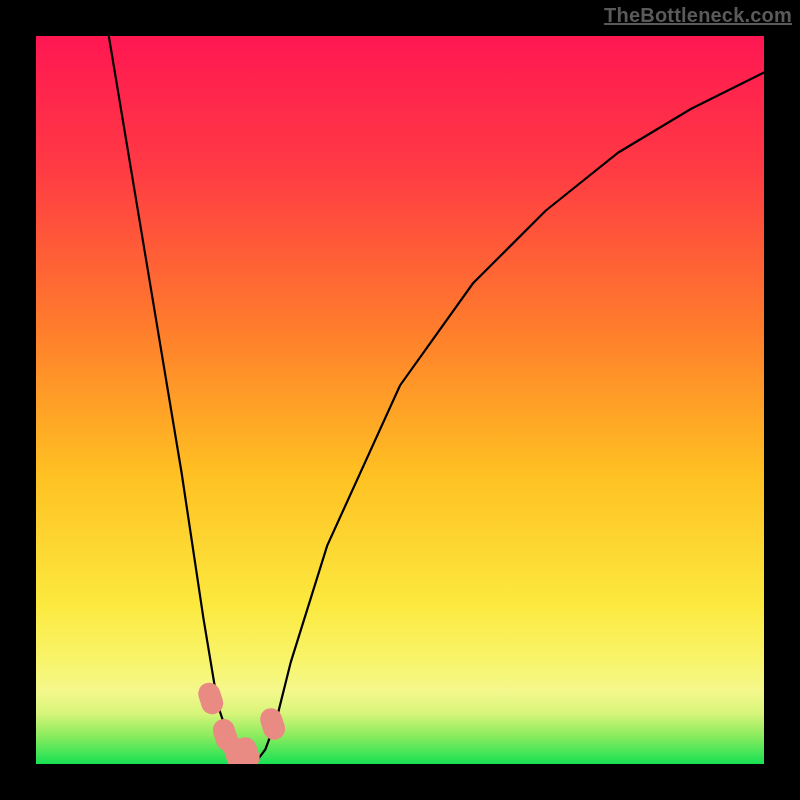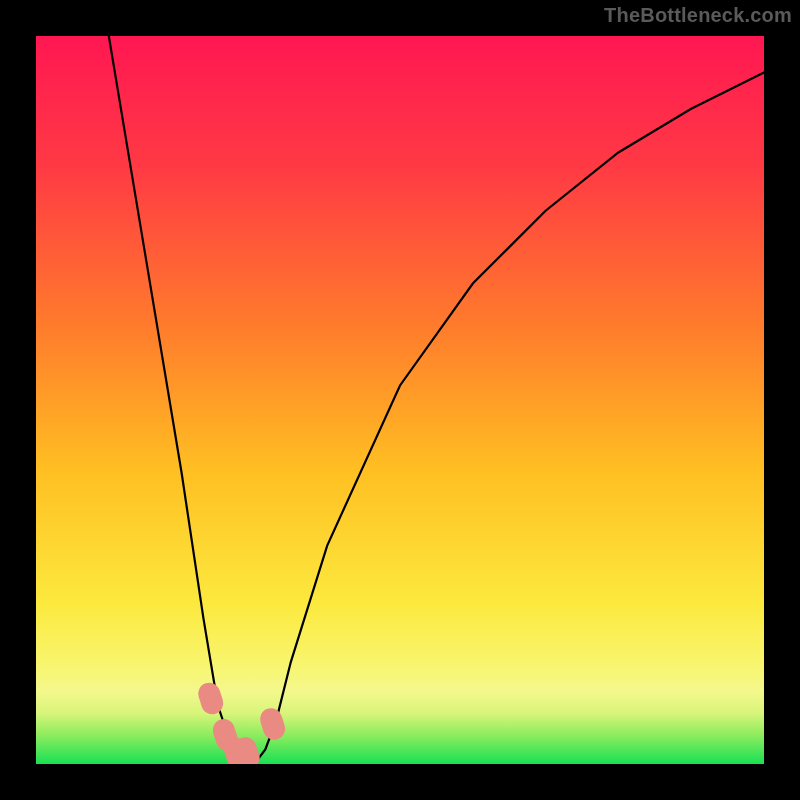--- a/index.html
+++ b/index.html
@@ -19,20 +19,21 @@
   }
   .watermark {
     position: absolute;
     top: 4px;
     right: 8px;
     color: #5a5a5a;
     font-size: 20px;
     font-weight: 600;
     letter-spacing: 0.2px;
     z-index: 10;
+    text-decoration: underline;
   }
   .plot-outer {
     position: absolute;
     left: 36px;
     top: 36px;
     width: 728px;
     height: 728px;
     background: #000;
   }
   svg.plot {

